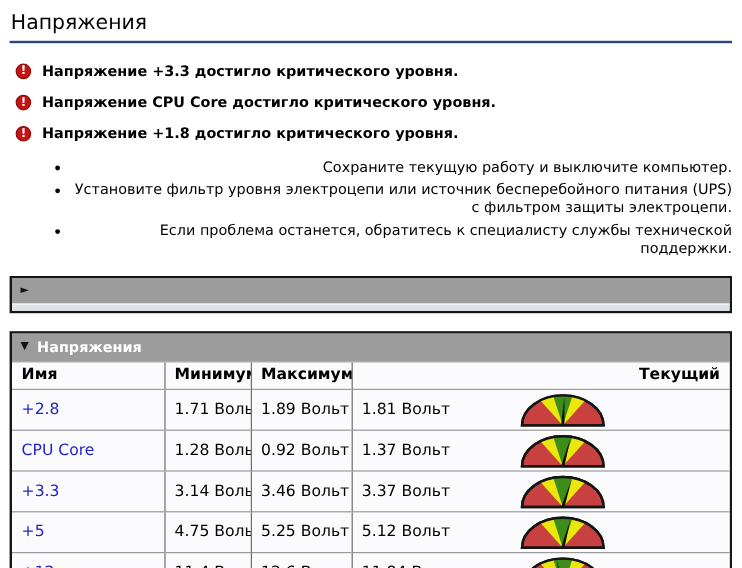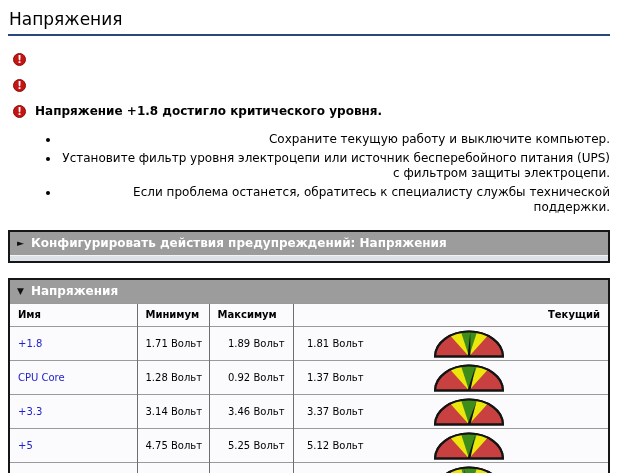--- a/index.html
+++ b/index.html
@@ -35,21 +35,21 @@
     padding:4px 6px 5px 7px;display:flex;align-items:center;gap:7px;cursor:default;
   }
   .panel-arrow{color:#111;font-size:9px;line-height:12px;}
   .panel-strip{height:5px;background:#dde1e8;border-top:1px solid #f4f4f4;}
   .panel.voltages{margin-top:15px;}
 
   
   table.volt{border-collapse:collapse;width:100%;background:#fbfbfd;table-layout:fixed;}
   table.volt th,table.volt td{
     border-left:1px solid #6e6e6e;border-top:1px solid #9a9a9a;
-    padding:0 8px;font-size:10px;overflow:hidden;white-space:nowrap;
+    padding:0 8px;font-size:13px;overflow:hidden;white-space:nowrap;
   }
   table.volt th:first-child,table.volt td:first-child{border-left:none;}
   table.volt th{height:22px;text-align:left;font-weight:bold;}
   table.volt th.col-name{text-align:left;}
   table.volt th.col-current{text-align:right;padding-left:10px;}
   table.volt td{height:33px;}
   td.cell-name{color:#2222cc;text-align:left;}
   td.cell-name span{cursor:pointer;}
   td.num{text-align:right;}
   td.cell-current{padding-left:10px;}
@@ -78,40 +78,41 @@
       </clipPath>
   </defs>
 </svg>
 
 <h1 class="page-title">Напряжения</h1>
 <hr class="title-rule">
 
 <div class="alerts">
   <div class="alert-row">
     <span class="alert-icon">!</span>
+    <span class="alert-text">Напряжение +3.3 достигло критического уровня.</span>
   </div>
   <div class="alert-row">
     <span class="alert-icon">!</span>
+    <span class="alert-text">Напряжение CPU Core достигло критического уровня.</span>
   </div>
   <div class="alert-row">
     <span class="alert-icon">!</span>
     <span class="alert-text">Напряжение +1.8 достигло критического уровня.</span>
   </div>
 </div>
 
 <ul class="tips">
   <li>Сохраните текущую работу и выключите компьютер.</li>
   <li>Установите фильтр уровня электроцепи или источник бесперебойного питания (UPS) с фильтром защиты электроцепи.</li>
   <li>Если проблема останется, обратитесь к специалисту службы технической поддержки.</li>
 </ul>
 
 <div class="panel">
   <div class="panel-bar">
     <span class="panel-arrow">►</span>
-    <span>Конфигурировать действия предупреждений: Напряжения</span>
   </div>
   <div class="panel-strip"></div>
 </div>
 
 <div class="panel voltages">
   <div class="panel-bar">
     <span class="panel-arrow">▼</span>
     <span>Напряжения</span>
   </div>
 
@@ -125,21 +126,21 @@
     <thead>
       <tr>
         <th class="col-name">Имя</th>
         <th>Минимум</th>
         <th>Максимум</th>
         <th class="col-current">Текущий</th>
       </tr>
     </thead>
     <tbody>
       <tr>
-        <td class="cell-name"><span>+1.8</span></td>
+        <td class="cell-name"><span>+2.8</span></td>
         <td class="num">1.71 Вольт</td>
         <td class="num">1.89 Вольт</td>
         <td class="cell-current">
           <div class="current-wrap">
             <span class="current-value">1.81 Вольт</span>
             <svg class="gauge" viewBox="0 0 74 31" width="74" height="31">
               <path class="g-base" d="M 3,28.5 A 34,25 0 0 1 71,28.5 Z"></path>
               <g clip-path="url(#gclip)">
                 <polygon class="g-yellow" points="37,28.5 6,-6 68,-6"></polygon>
                 <polygon class="g-green" points="37,28.5 23.8,-12 50.2,-12"></polygon>

